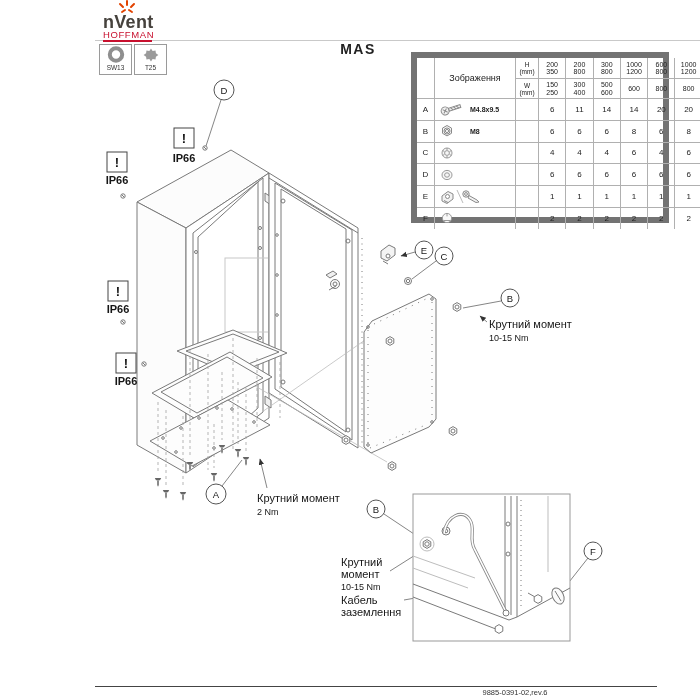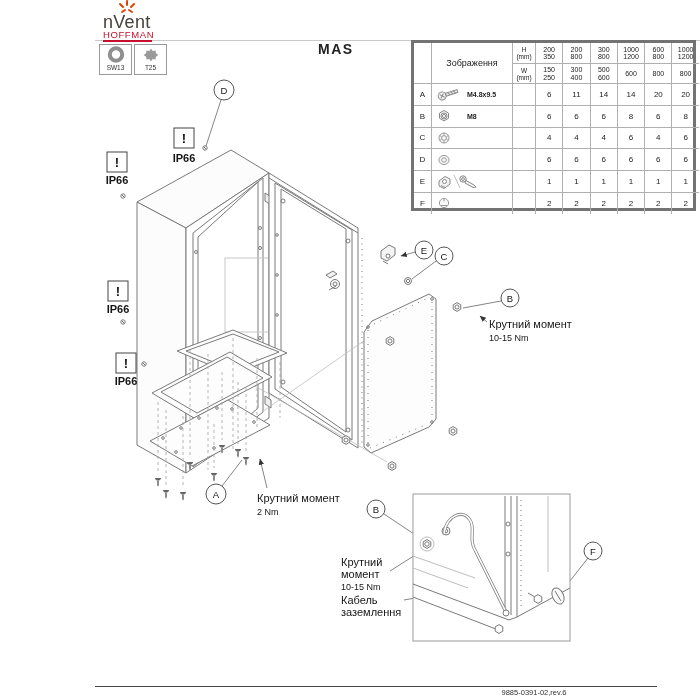--- a/index.html
+++ b/index.html
@@ -2,55 +2,55 @@
 <html><head>
 <meta charset="utf-8">
 <style>
   html,body{margin:0;padding:0;background:#fff;}
   .page{position:relative;width:700px;height:700px;background:#fff;overflow:hidden;
         font-family:"Liberation Sans",sans-serif;color:#161616;}
   .abs{position:absolute;}
   
   .top-rule{left:95px;top:40px;width:605px;height:1px;background:#c9c9c9;}
   .brand{left:102px;top:2px;width:70px;height:42px;}
-  .brand-name{position:absolute;left:1px;top:10px;font-size:18px;font-weight:normal;
+  .brand-name{position:absolute;left:1px;top:10px;font-size:18px;font-weight:bold;
               color:#46423d;letter-spacing:0.3px;}
   .brand-sub{position:absolute;left:1px;top:27px;font-size:9.5px;font-weight:normal;
              color:#c8102e;letter-spacing:0.6px;}
   .brand-ul{position:absolute;left:1px;top:38px;width:49px;height:2px;background:#c8102e;}
   .spark{position:absolute;left:16px;top:-2px;}
   .toolbox{width:31px;height:29px;border:1px solid #9a9a9a;display:flex;flex-direction:column;
            align-items:center;justify-content:flex-start;}
   .toolbox .tlabel{font-size:6.5px;color:#333;line-height:7px;}
-  .title{left:318px;top:41px;width:80px;text-align:left;font-size:14px;font-weight:bold;
+  .title{left:318px;top:41px;width:80px;text-align:center;font-size:14px;font-weight:bold;
          letter-spacing:1.5px;color:#222;}
   
-  .ptable{left:411px;top:40px;width:285px;height:171px;display:grid;
+  .ptable{left:411px;top:52px;width:258px;height:171px;display:grid;
           grid-template-columns:17px 81px 23px repeat(6,27.3px);
           grid-template-rows:20px 20px repeat(6,21.8px);
-          border:3px solid #737373;font-size:8px;color:#222;box-sizing:border-box;}
+          border:6px solid #737373;font-size:8px;color:#222;box-sizing:border-box;}
   .c{border-left:1px solid #b0b0b0;border-top:1px solid #b0b0b0;display:flex;
      align-items:center;justify-content:center;text-align:center;overflow:hidden;}
   .nbl{border-left:none;} .nbt{border-top:none;}
   .span2{grid-row:span 2;}
   .imghdr{font-size:9px;}
   .hw{font-size:6.5px;line-height:7px;white-space:pre-line;}
   .stack{font-size:7px;line-height:7.5px;white-space:pre-line;}
   .letter{font-size:8px;}
   .icell{justify-content:flex-start;padding-left:3px;gap:2px;}
   .ilabel{font-size:7px;font-weight:bold;white-space:nowrap;}
   
   svg text{font-family:"Liberation Sans",sans-serif;fill:#161616;}
   .ann{font-size:11px;} .ann-s{font-size:9px;}
   .co{font-size:9.5px;text-anchor:middle;}
   .ip{font-size:11px;font-weight:bold;text-anchor:middle;}
   .bang{font-size:13px;font-weight:bold;text-anchor:middle;}
   
   .foot-rule{left:95px;top:686px;width:562px;height:1px;background:#444;}
-  .doc-num{left:408px;top:688px;width:252px;text-align:center;font-size:7.5px;color:#333;}
+  .doc-num{left:389px;top:688px;width:252px;text-align:center;font-size:7.5px;color:#333;}
 </style>
 </head>
 <body>
 
 <div class="page">
 
   <div class="abs top-rule"></div>
 
   <div class="abs brand">
     <svg class="spark" width="18" height="14" viewBox="0 0 18 14">

